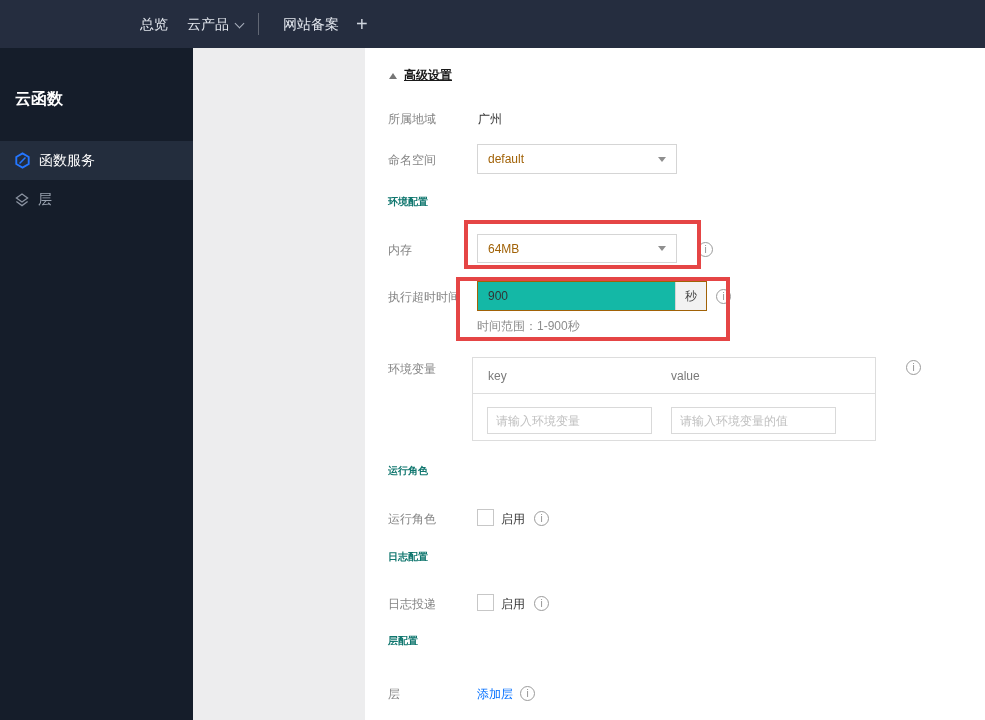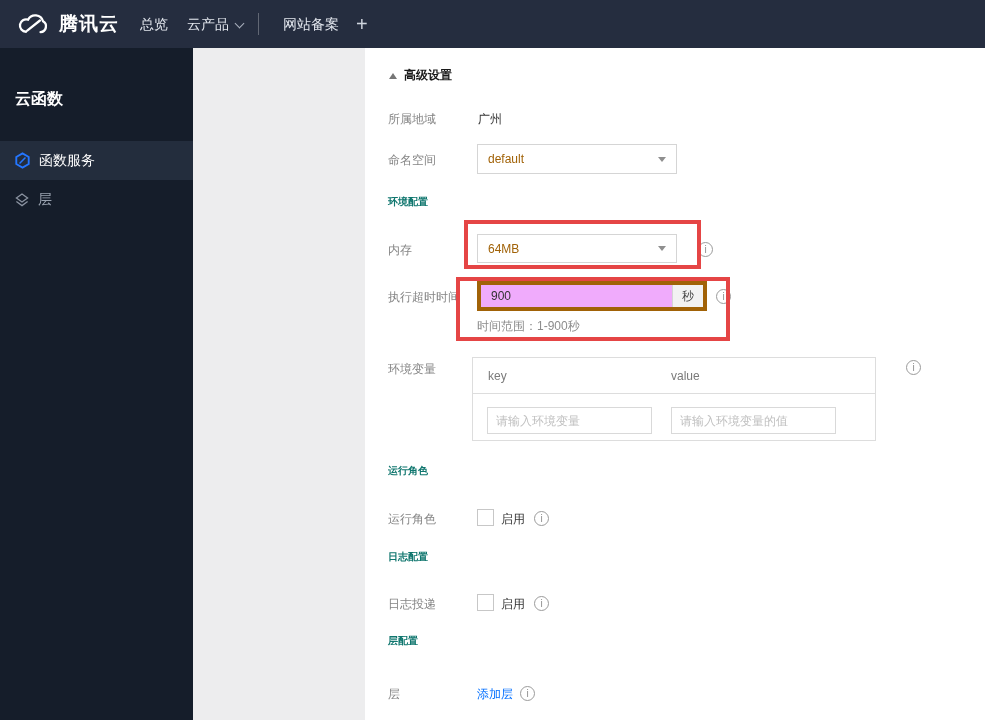--- a/index.html
+++ b/index.html
@@ -24,31 +24,31 @@
   .side-item{position:absolute;left:0;width:193px;height:39px;display:flex;align-items:center;cursor:pointer;color:#9aa3b0;font-size:14px;}
   .side-item .sicon{margin-left:14px;margin-right:8px;display:flex;align-items:center;}
   .si1{top:56px;} .si2{top:93px;} .si3{top:132px;}
   .side-item.active{background:#232d3d;color:#ffffff;}
   
   .graybg{position:absolute;left:193px;top:48px;width:792px;height:672px;background:#ededee;}
   .panel{position:absolute;left:365px;top:48px;width:620px;height:672px;background:#ffffff;}
   
   .adv{position:absolute;left:24px;top:19px;display:flex;align-items:center;cursor:pointer;}
   .tri-up{width:0;height:0;border-left:4px solid transparent;border-right:4px solid transparent;border-bottom:6px solid #767676;margin-right:7px;}
-  .adv-label{font-size:12px;color:#1a1a1a;font-weight:600;}
+  .adv-label{font-size:12px;color:#1a1a1a;font-weight:600;text-decoration:underline;}
   
   .flabel{position:absolute;left:23px;font-size:12px;color:#858585;white-space:nowrap;}
   .fvalue{position:absolute;font-size:12px;color:#333;}
   .section{position:absolute;left:23px;font-size:10px;font-weight:bold;color:#0f766e;}
   
   .sel{position:absolute;left:112px;width:200px;height:30px;box-sizing:border-box;border:1px solid #d5d5d5;background:#fff;display:flex;align-items:center;justify-content:space-between;padding:0 10px;cursor:pointer;}
   .sel .sel-val{font-size:12px;color:#a16207;}
   .tri-down{width:0;height:0;border-left:4px solid transparent;border-right:4px solid transparent;border-top:5px solid #8f8f8f;}
   
-  .inpwrap{position:absolute;left:112px;width:230px;height:30px;box-sizing:border-box;border:4px solid #a16207;background:#f0abfc;display:flex;}
+  .inpwrap{position:absolute;left:112px;width:230px;height:30px;box-sizing:border-box;border:1px solid #a16207;background:#14b8a6;display:flex;}
   .inpwrap input{flex:1;border:none;outline:none;padding:0 10px;font-size:12px;color:#333;font-family:inherit;min-width:0;background:transparent;}
   .addon{width:30px;border-left:1px solid #d5d5d5;background:#f2f2f2;display:flex;align-items:center;justify-content:center;font-size:12px;color:#4a4a4a;}
   .hint{position:absolute;left:112px;font-size:12px;color:#8c8c8c;}
   
   .envtable{position:absolute;left:107px;top:309px;width:404px;height:84px;box-sizing:border-box;border:1px solid #ddd;background:#fff;}
   .envhead{position:absolute;left:0;top:0;width:100%;height:36px;box-sizing:border-box;border-bottom:1px solid #ddd;}
   .envhead span{position:absolute;top:11px;font-size:12px;font-weight:normal;color:#7a7a7a;}
   .eh-key{left:15px;} .eh-val{left:198px;}
   .env-input{position:absolute;top:49px;width:165px;height:27px;box-sizing:border-box;border:1px solid #d9d9d9;padding:0 8px;font-size:12px;color:#333;font-family:inherit;outline:none;}
   .env-input::placeholder{color:#c0c0c0;}
@@ -63,27 +63,20 @@
   .link{position:absolute;left:112px;font-size:12px;color:#006eff;cursor:pointer;}
   
   .hl{position:absolute;border:4px solid #e54545;box-sizing:border-box;pointer-events:none;z-index:6;background:transparent;}
   .hl1{left:99px;top:172px;width:237px;height:49px;}
   .hl2{left:91px;top:229px;width:274px;height:64px;}
 </style>
 </head>
 <body>
 
 <header class="topbar">
-  <div class="logo">
-    <svg width="34" height="26" viewBox="0 0 44 32">
-      <path d="M13 26 a8 8 0 1 1 2.6-15.6 A10.5 10.5 0 0 1 35 12.5 a7.5 7.5 0 0 1-3.2 14" fill="none" stroke="#ffffff" stroke-width="3" stroke-linecap="round"></path>
-      <path d="M14.5 24.5 L31 11.5" fill="none" stroke="#ffffff" stroke-width="3" stroke-linecap="round"></path>
-    </svg>
-    <span class="logo-text">腾讯云</span>
-  </div>
   <span class="navitem n1">总览</span>
   <span class="navitem n2"><span>云产品</span><i class="chev"></i></span>
   <span class="navdivider"></span>
   <span class="navitem n3">网站备案</span>
   <span class="navitem n4">+</span>
 </header>
 
 <aside class="sidebar">
   <div class="side-title">云函数</div>
 

